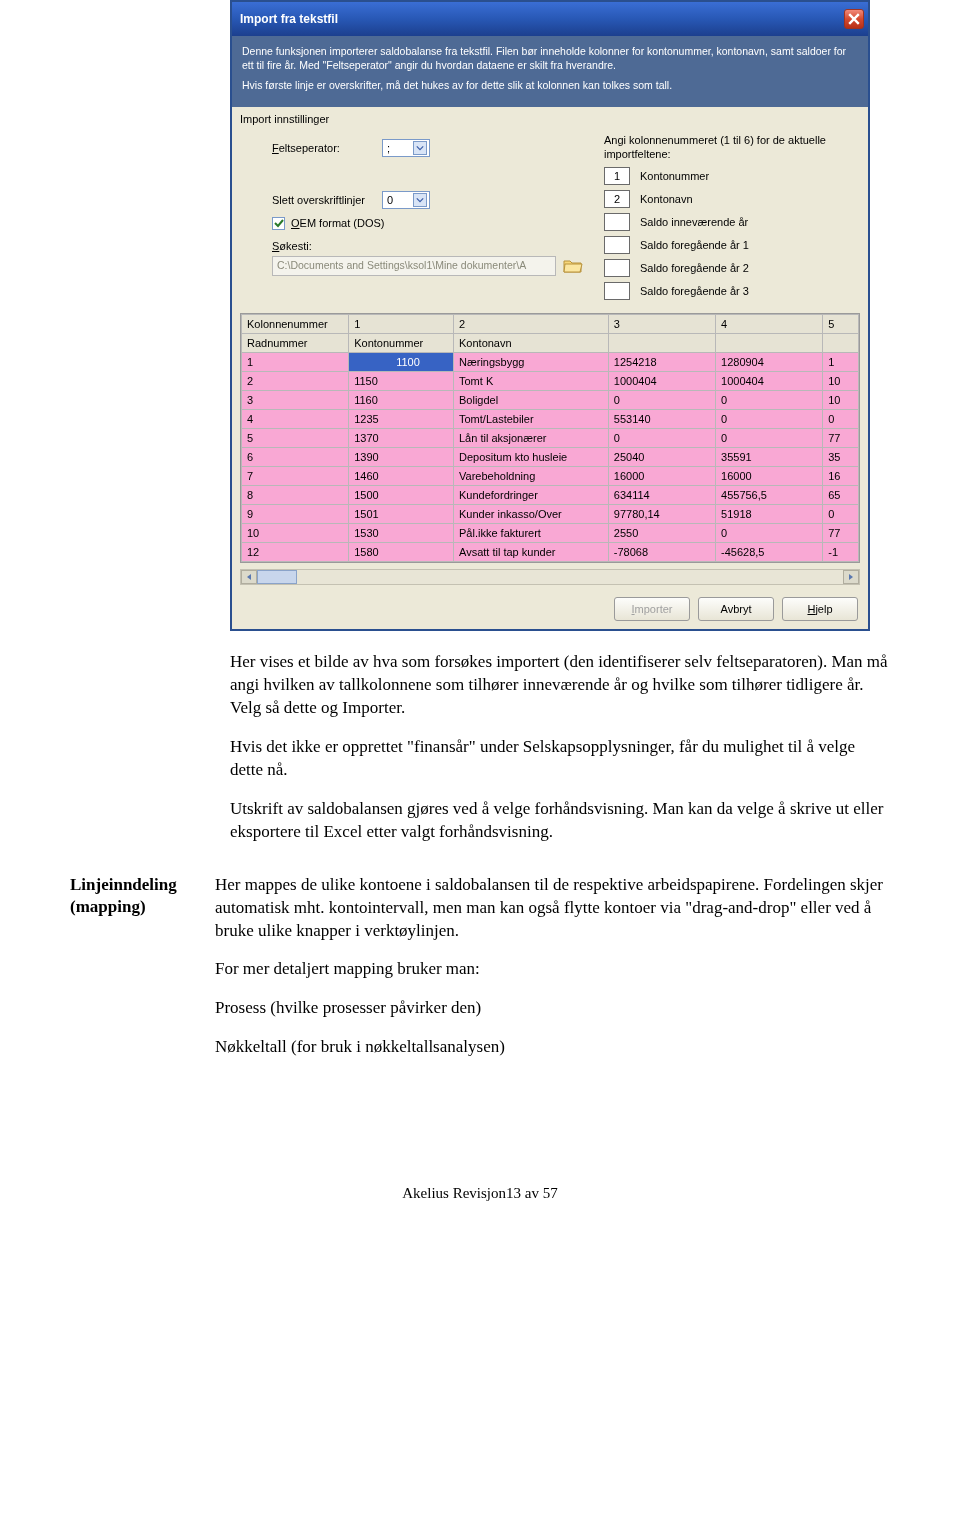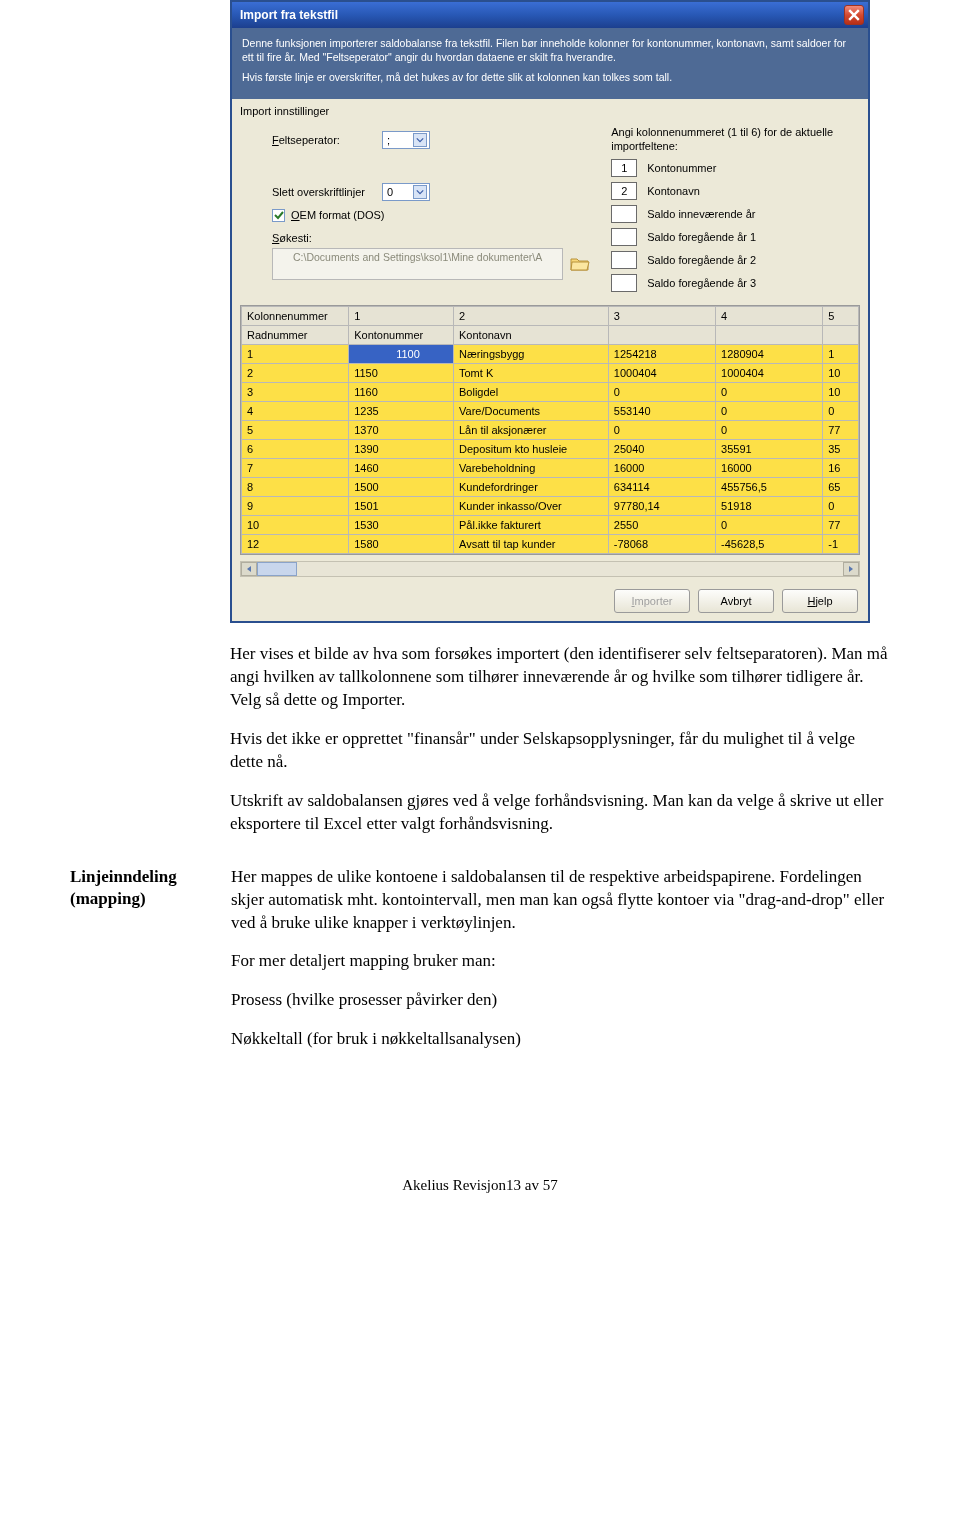--- a/index.html
+++ b/index.html
@@ -22,21 +22,21 @@
   .dialog {
     border: 2px solid #2a4f8f;
     width: 640px;
     background: #ece9d8;
     font-family: Tahoma, Arial, sans-serif;
     font-size: 11px;
   }
   .titlebar {
     background: linear-gradient(#3a6ed5, #2858b5 50%, #1c3f8e);
     color: #fff;
-    height: 26px;
+    height: 34px;
     display: flex;
     align-items: center;
     padding: 0 4px 0 8px;
     font-weight: bold;
     font-size: 12px;
   }
   .titlebar .tb-title { flex: 1; }
   .close-btn {
     width: 20px; height: 20px;
     background: linear-gradient(#f28a7a, #d44a30 50%, #b72f17);
@@ -103,22 +103,22 @@
   }
   .chk-box svg { width: 10px; height: 10px; }
   .path-row {
     display: flex; align-items: center; gap: 6px; margin-top: 4px;
   }
   .path-input {
     flex: 1;
     border: 1px solid #b8b8b8;
     background: #f4f3ec;
     color: #8a8a7a;
-    height: 32px;
-    padding: 2px 20px;
+    height: 20px;
+    padding: 2px 4px;
     font-size: 10.5px;
     overflow: hidden;
     white-space: nowrap;
   }
   .folder-icon {
     width: 22px; height: 20px;
     display: flex; align-items: center; justify-content: center;
     cursor: pointer;
   }
   .right-col .rc-label { font-size: 11px; margin-bottom: 6px; line-height: 1.3; }
@@ -129,21 +129,21 @@
     width: 26px; height: 18px;
     border: 1px solid #6a6a6a;
     background: #fff;
     display: flex; align-items: center; justify-content: center;
     font-size: 11px;
   }
   .map-label { font-size: 11px; }
   .table-wrap {
     margin: 0 8px 6px 8px;
     border: 1px solid #9a9a9a;
-    background: #fde047;
+    background: #f9a8d4;
     overflow: hidden;
   }
   table.data {
     border-collapse: collapse;
     width: 100%;
     font-size: 11px;
     table-layout: fixed;
   }
   table.data th, table.data td {
     border: 1px solid #b8b8b8;
@@ -205,21 +205,21 @@
     justify-content: center;
     cursor: pointer;
   }
   .btn.disabled { color: #a0a0a0; cursor: default; }
   
   .doc-text { margin-left: 160px; margin-top: 10px; }
   .doc-text p { margin: 0 0 16px 0; line-height: 1.35; }
   .two-col {
     display: flex;
     margin-top: 30px;
-    gap: 16px;
+    gap: 0;
   }
   .side-label {
     width: 145px;
     font-weight: bold;
     font-size: 17px;
     line-height: 1.3;
   }
   .two-col .content { flex: 1; }
   .two-col .content p { margin: 0 0 16px 0; line-height: 1.35; }
   .page-footer {
@@ -375,21 +375,21 @@
                   <td>3</td>
                   <td>1160</td>
                   <td>Boligdel</td>
                   <td>0</td>
                   <td>0</td>
                   <td>10</td>
                 </tr>
                 <tr>
                   <td>4</td>
                   <td>1235</td>
-                  <td>Vare/Documents</td>
+                  <td>Tomt/Lastebiler</td>
                   <td>553140</td>
                   <td>0</td>
                   <td>0</td>
                 </tr>
                 <tr>
                   <td>5</td>
                   <td>1370</td>
                   <td>Lån til aksjonærer</td>
                   <td>0</td>
                   <td>0</td>

